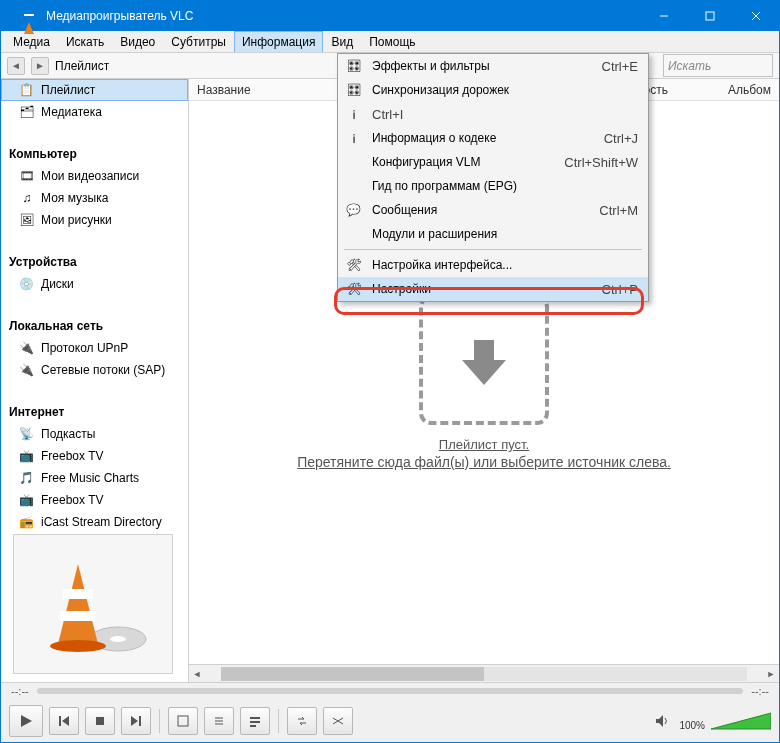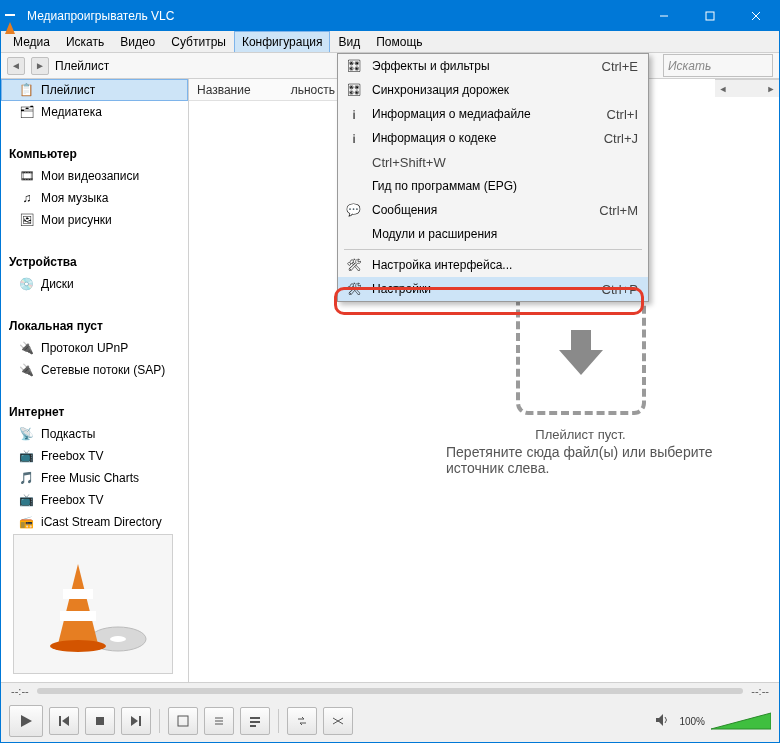--- a/index.html
+++ b/index.html
@@ -1,61 +1,61 @@
 <!DOCTYPE html>
 <html><head>
 <meta charset="utf-8">
 <style>
 * { margin:0; padding:0; box-sizing:border-box; font-family:"Segoe UI",Tahoma,sans-serif; font-size:12px; }
 body { background:#fff; width:780px; height:743px; overflow:hidden; border:1px solid #0078d7; position:relative; }
 
-.titlebar { height:30px; background:#0078d7; color:#fff; display:flex; align-items:center; padding-left:4px; }
+.titlebar { height:30px; background:#0078d7; color:#fff; display:flex; align-items:center; padding-left:23px; }
 .titlebar .cone-icon { width:16px; height:16px; margin-right:6px; }
 .titlebar .title { flex:1; font-size:12px; }
 .titlebar .winbtn { width:46px; height:30px; display:flex; align-items:center; justify-content:center; color:#fff; }
 
 .menubar { height:22px; background:#f0f0f0; display:flex; align-items:stretch; border-bottom:1px solid #d0d0d0; padding:0 4px; }
 .menubar .mitem { padding:0 8px; display:flex; align-items:center; cursor:default; }
 .menubar .mitem.open { background:#cde4f7; border:1px solid #7eb4ea; border-bottom:none; padding:0 7px; }
 
 .toolbar-row { height:26px; border-bottom:1px solid #d0d0d0; display:flex; align-items:center; padding:0 6px; background:#f7f7f7; gap:6px; }
 .toolbar-row .navbtn { width:18px; height:18px; border:1px solid #c0c0c0; border-radius:2px; background:#e8e8e8; display:flex; align-items:center; justify-content:center; font-size:10px; color:#666; }
 .toolbar-row .crumb { flex:1; }
 .toolbar-row .search { width:110px; height:23px; border:1px solid #c0c0c0; padding:0 4px; color:#888; font-style:italic; display:flex; align-items:center; }
 
 .body { display:flex; height:calc(100% - 30px - 22px - 26px - 60px); }
 .sidebar { width:188px; border-right:1px solid #d0d0d0; overflow-y:auto; background:#fff; }
 .sidebar .group-hdr { font-weight:bold; padding:4px 8px;margin-top:20px; }
 .sidebar .item { display:flex; align-items:center; gap:6px; padding:3px 8px 3px 18px; cursor:default; }
 .sidebar .item.selected { background:#cde4f7; border:1px solid #7eb4ea; padding:2px 7px 2px 17px; }
 .sidebar .ico { width:16px; height:16px; display:flex; align-items:center; justify-content:center; font-size:12px; }
-.main { flex:1; display:flex; flex-direction:row; position:relative; }
+.main { flex:1; display:flex; flex-direction:column; position:relative; }
 .list-header { height:22px; border-bottom:1px solid #e0e0e0; display:flex; align-items:center; padding:0 8px; background:#fafafa; gap:40px;}
 .list-header .col { color:#333; }
 .list-header .col.right { margin-left:auto; margin-right:20px;}
-.empty-area { flex:1; display:flex; flex-direction:column; align-items:center; justify-content:center; color:#555; }
+.empty-area { flex:1; display:flex; flex-direction:column; align-items:center; justify-content:center; color:#555;text-decoration:underline; }
 .dropbox { width:130px; height:130px; border:4px dashed #9a9a9a; border-radius:12px; display:flex; align-items:center; justify-content:center; margin-bottom:12px; }
 .empty-area .msg1 { font-size:13px; margin-bottom:2px;}
 .empty-area .msg2 { font-size:14px; }
 .hscroll { height:18px; background:#f0f0f0; border-top:1px solid #d0d0d0; position:relative; display:flex; align-items:center;}
 .hscroll .track { flex:1; height:14px; margin:0 16px; background:#e4e4e4; position:relative;}
 .hscroll .thumb { position:absolute; left:0; top:0; height:100%; width:50%; background:#c4c4c4;}
 .hscroll .arrow { width:16px; height:16px; display:flex; align-items:center; justify-content:center; color:#666; font-size:9px;}
 
 .album-art { position:absolute; left:12px; bottom:68px; width:160px; height:140px; background:#f6f6f6; border:1px solid #d0d0d0; display:flex; align-items:center; justify-content:center; }
 
 .controls { position:absolute; left:0; right:0; bottom:0; height:60px; background:#f0f0f0; border-top:1px solid #d0d0d0; }
 .seekbar { height:16px; display:flex; align-items:center; padding:0 10px; gap:8px; }
 .seekbar .time { color:#555; font-size:11px; }
 .seekbar .track { flex:1; height:6px; background:#d0d0d0; border-radius:3px; position:relative; }
 .ctrlbtns { height:44px; display:flex; align-items:center; padding:0 8px; gap:6px; }
 .cbtn { width:30px; height:28px; border:1px solid #b8b8b8; background:linear-gradient(#fdfdfd,#e6e6e6); border-radius:2px; display:flex; align-items:center; justify-content:center; color:#444; }
 .cbtn.play { width:34px; height:32px; }
 .sep { width:1px; height:24px; background:#c8c8c8; margin:0 2px;}
-.volume { margin-left:auto; display:flex; align-items:center; gap:6px; }
+.volume { margin-left:auto; display:flex; align-items:flex-end; gap:6px; }
 .volwedge { width:60px; height:20px; }
 .volpct { font-size:10px; color:#333; min-width:28px; text-align:right;}
 
 .dropdown { position:absolute; left:336px; top:52px; width:312px; background:#f4f4f4; border:1px solid #9a9a9a; box-shadow:3px 3px 5px rgba(0,0,0,.25); z-index:20; }
 .dropdown .drow { display:flex; align-items:center; height:24px; padding:0 10px 0 6px; gap:8px; cursor:default; }
 .dropdown .drow .dicon { width:20px; height:16px; display:flex; align-items:center; justify-content:center; font-size:12px; }
 .dropdown .drow .dlabel { flex:1; }
 .dropdown .drow .dshort { color:#444; font-size:13px; }
 .dropdown .dsep { height:1px; background:#c8c8c8; margin:3px 6px; }
 .dropdown .drow.highlight { background:#cde4f7; }
@@ -88,21 +88,21 @@
         <line x1="9" y1="1" x2="1" y2="9" stroke="#fff"></line>
       </svg>
   </div>
 </div>
 
 <div class="menubar">
   <div class="mitem">Медиа</div>
   <div class="mitem">Искать</div>
   <div class="mitem">Видео</div>
   <div class="mitem">Субтитры</div>
-  <div class="mitem open">Конфигурация</div>
+  <div class="mitem open">Информация</div>
   <div class="mitem">Вид</div>
   <div class="mitem">Помощь</div>
 </div>
 
 <div class="toolbar-row">
   <div class="navbtn">◄</div>
   <div class="navbtn">►</div>
   <div class="crumb">Плейлист</div>
   <div class="search">Искать</div>
 </div>
@@ -128,21 +128,21 @@
       </div>
       <div class="item">
         <span class="ico">🖼</span>
         <span>Мои рисунки</span>
       </div>
       <div class="group-hdr">Устройства</div>
       <div class="item">
         <span class="ico">💿</span>
         <span>Диски</span>
       </div>
-      <div class="group-hdr">Локальная пуст</div>
+      <div class="group-hdr">Локальная сеть</div>
       <div class="item">
         <span class="ico">🔌</span>
         <span>Протокол UPnP</span>
       </div>
       <div class="item">
         <span class="ico">🔌</span>
         <span>Сетевые потоки (SAP)</span>
       </div>
       <div class="group-hdr">Интернет</div>
       <div class="item">
@@ -281,30 +281,30 @@
       <span class="dlabel">Эффекты и фильтры</span>
       <span class="dshort">Ctrl+E</span>
     </div>
     <div class="drow">
       <span class="dicon">🎛</span>
       <span class="dlabel">Синхронизация дорожек</span>
       <span class="dshort"></span>
     </div>
     <div class="drow">
       <span class="dicon">ℹ</span>
-      <span class="dlabel">Информация о медиафайле</span>
       <span class="dshort">Ctrl+I</span>
     </div>
     <div class="drow">
       <span class="dicon">ℹ</span>
       <span class="dlabel">Информация о кодеке</span>
       <span class="dshort">Ctrl+J</span>
     </div>
     <div class="drow">
       <span class="dicon"></span>
+      <span class="dlabel">Конфигурация VLM</span>
       <span class="dshort">Ctrl+Shift+W</span>
     </div>
     <div class="drow">
       <span class="dicon"></span>
       <span class="dlabel">Гид по программам (EPG)</span>
       <span class="dshort"></span>
     </div>
     <div class="drow">
       <span class="dicon">💬</span>
       <span class="dlabel">Сообщения</span>

